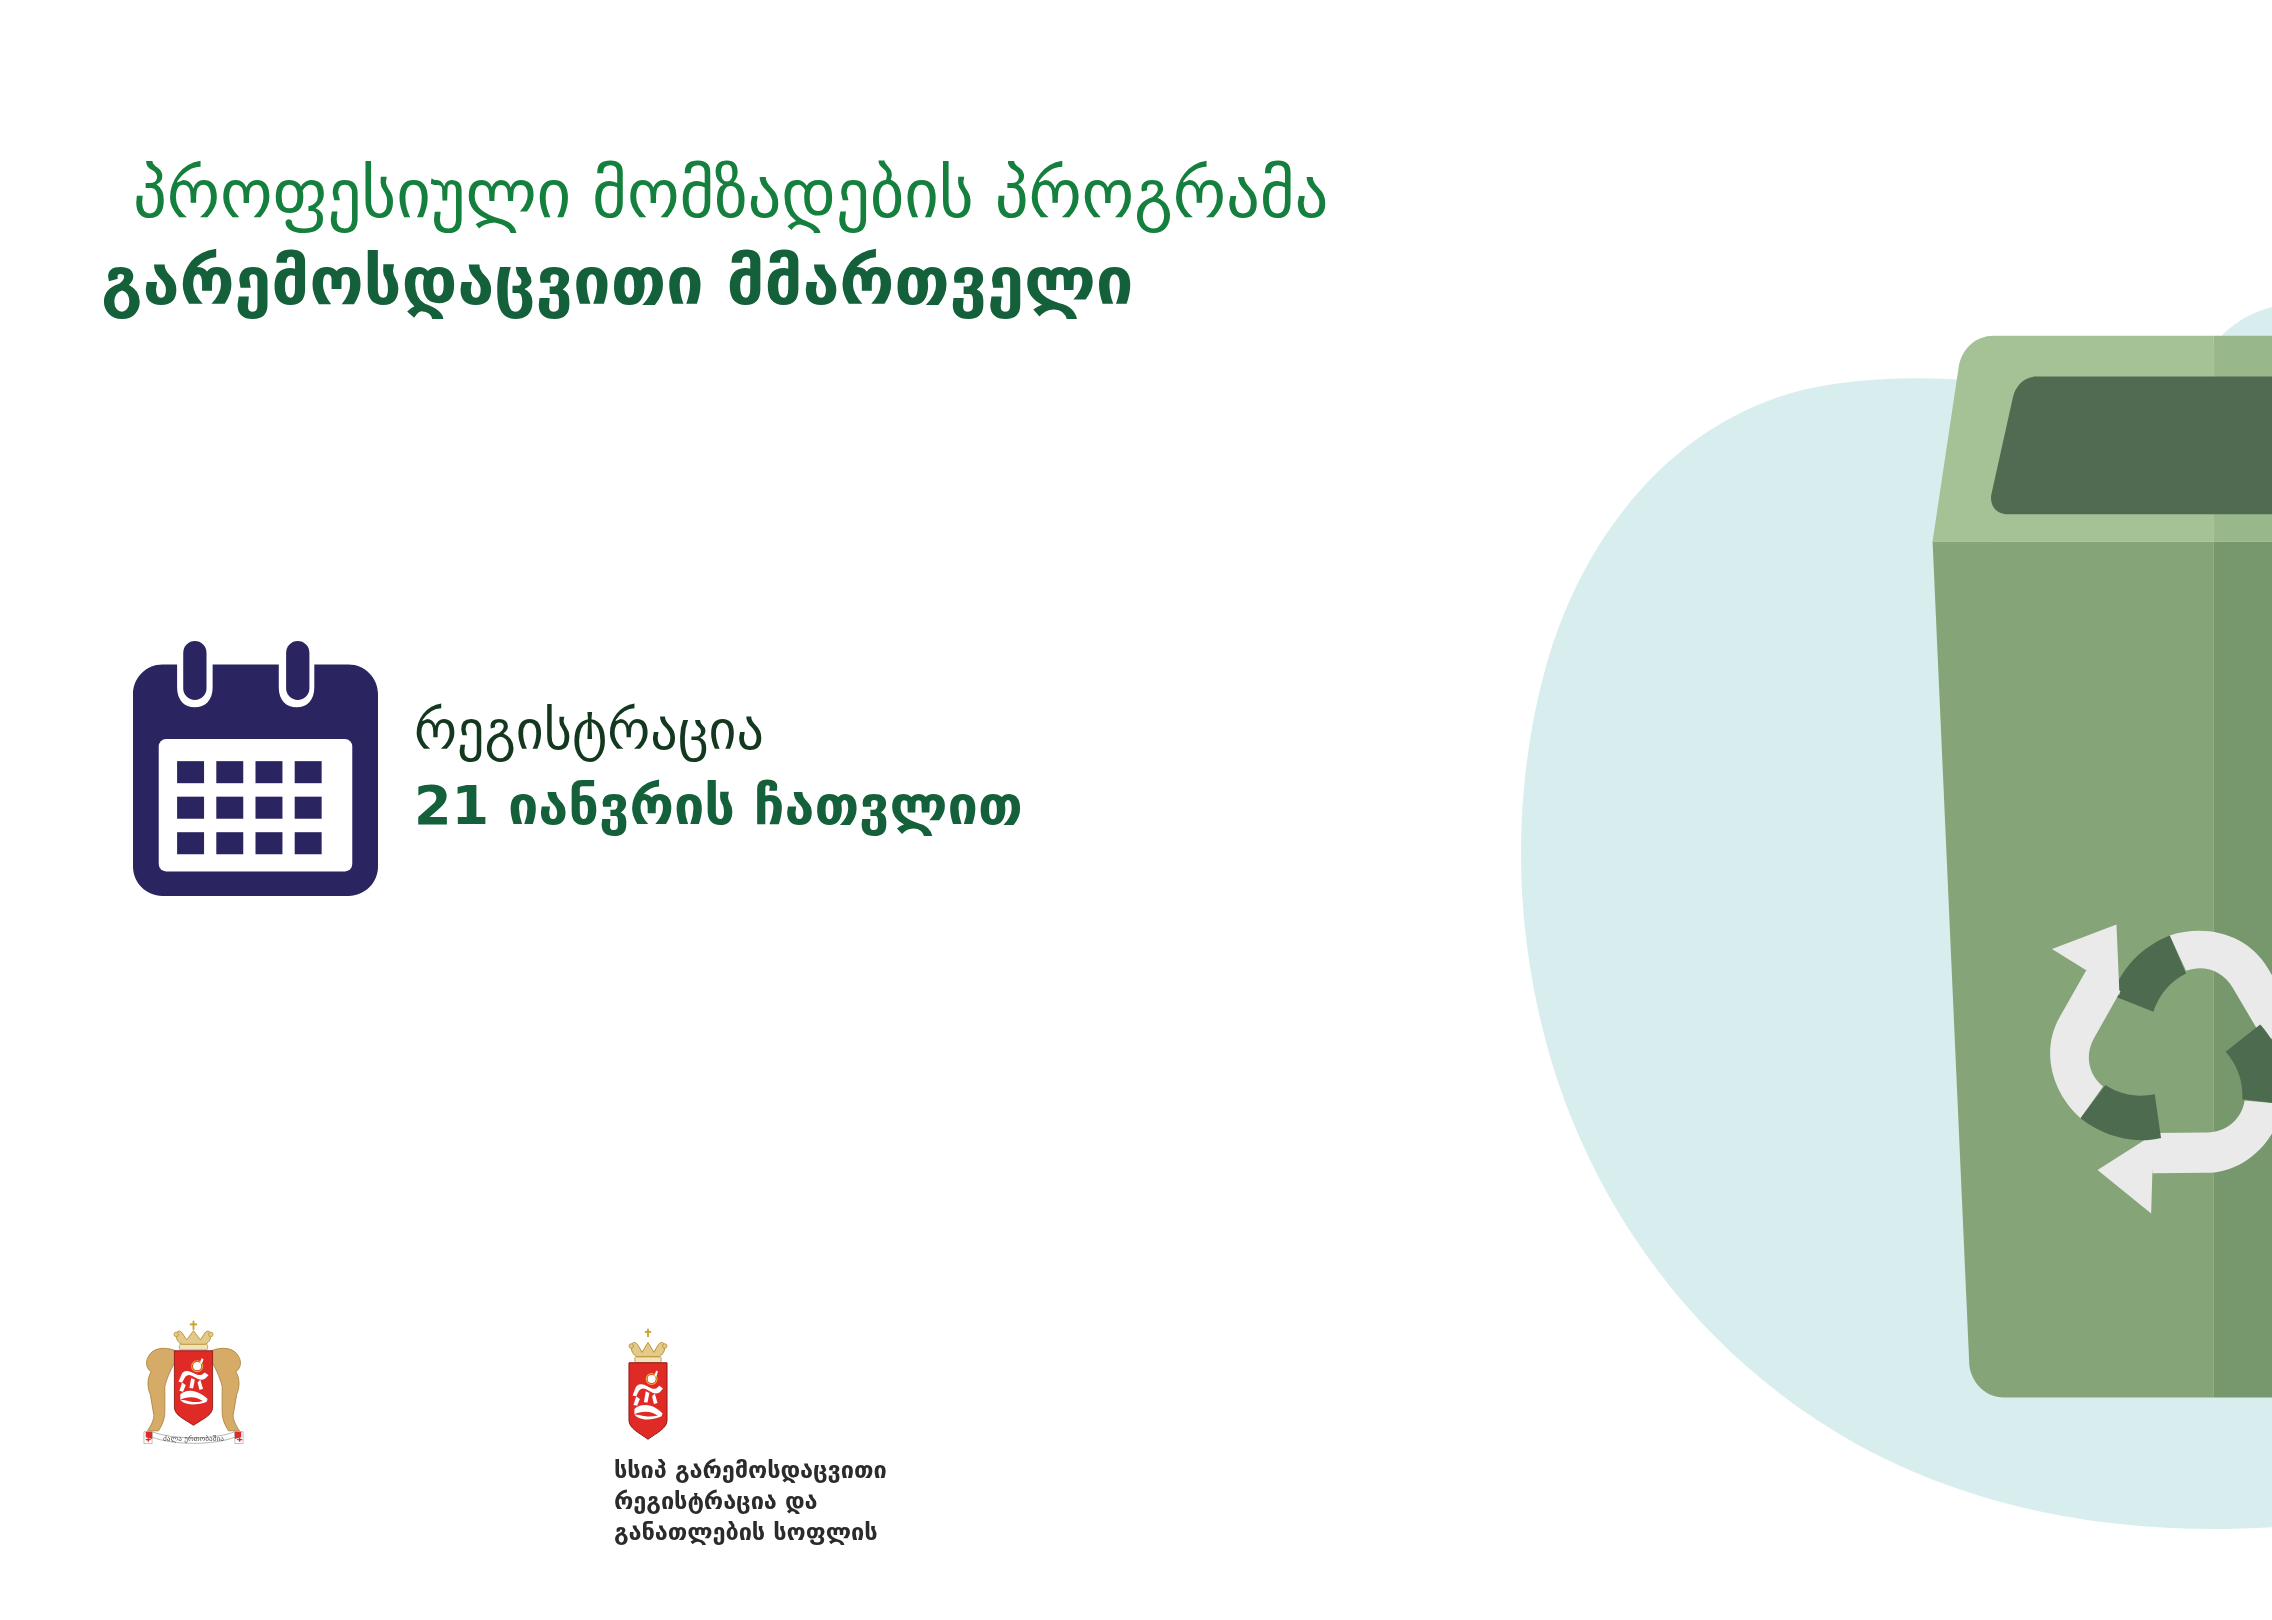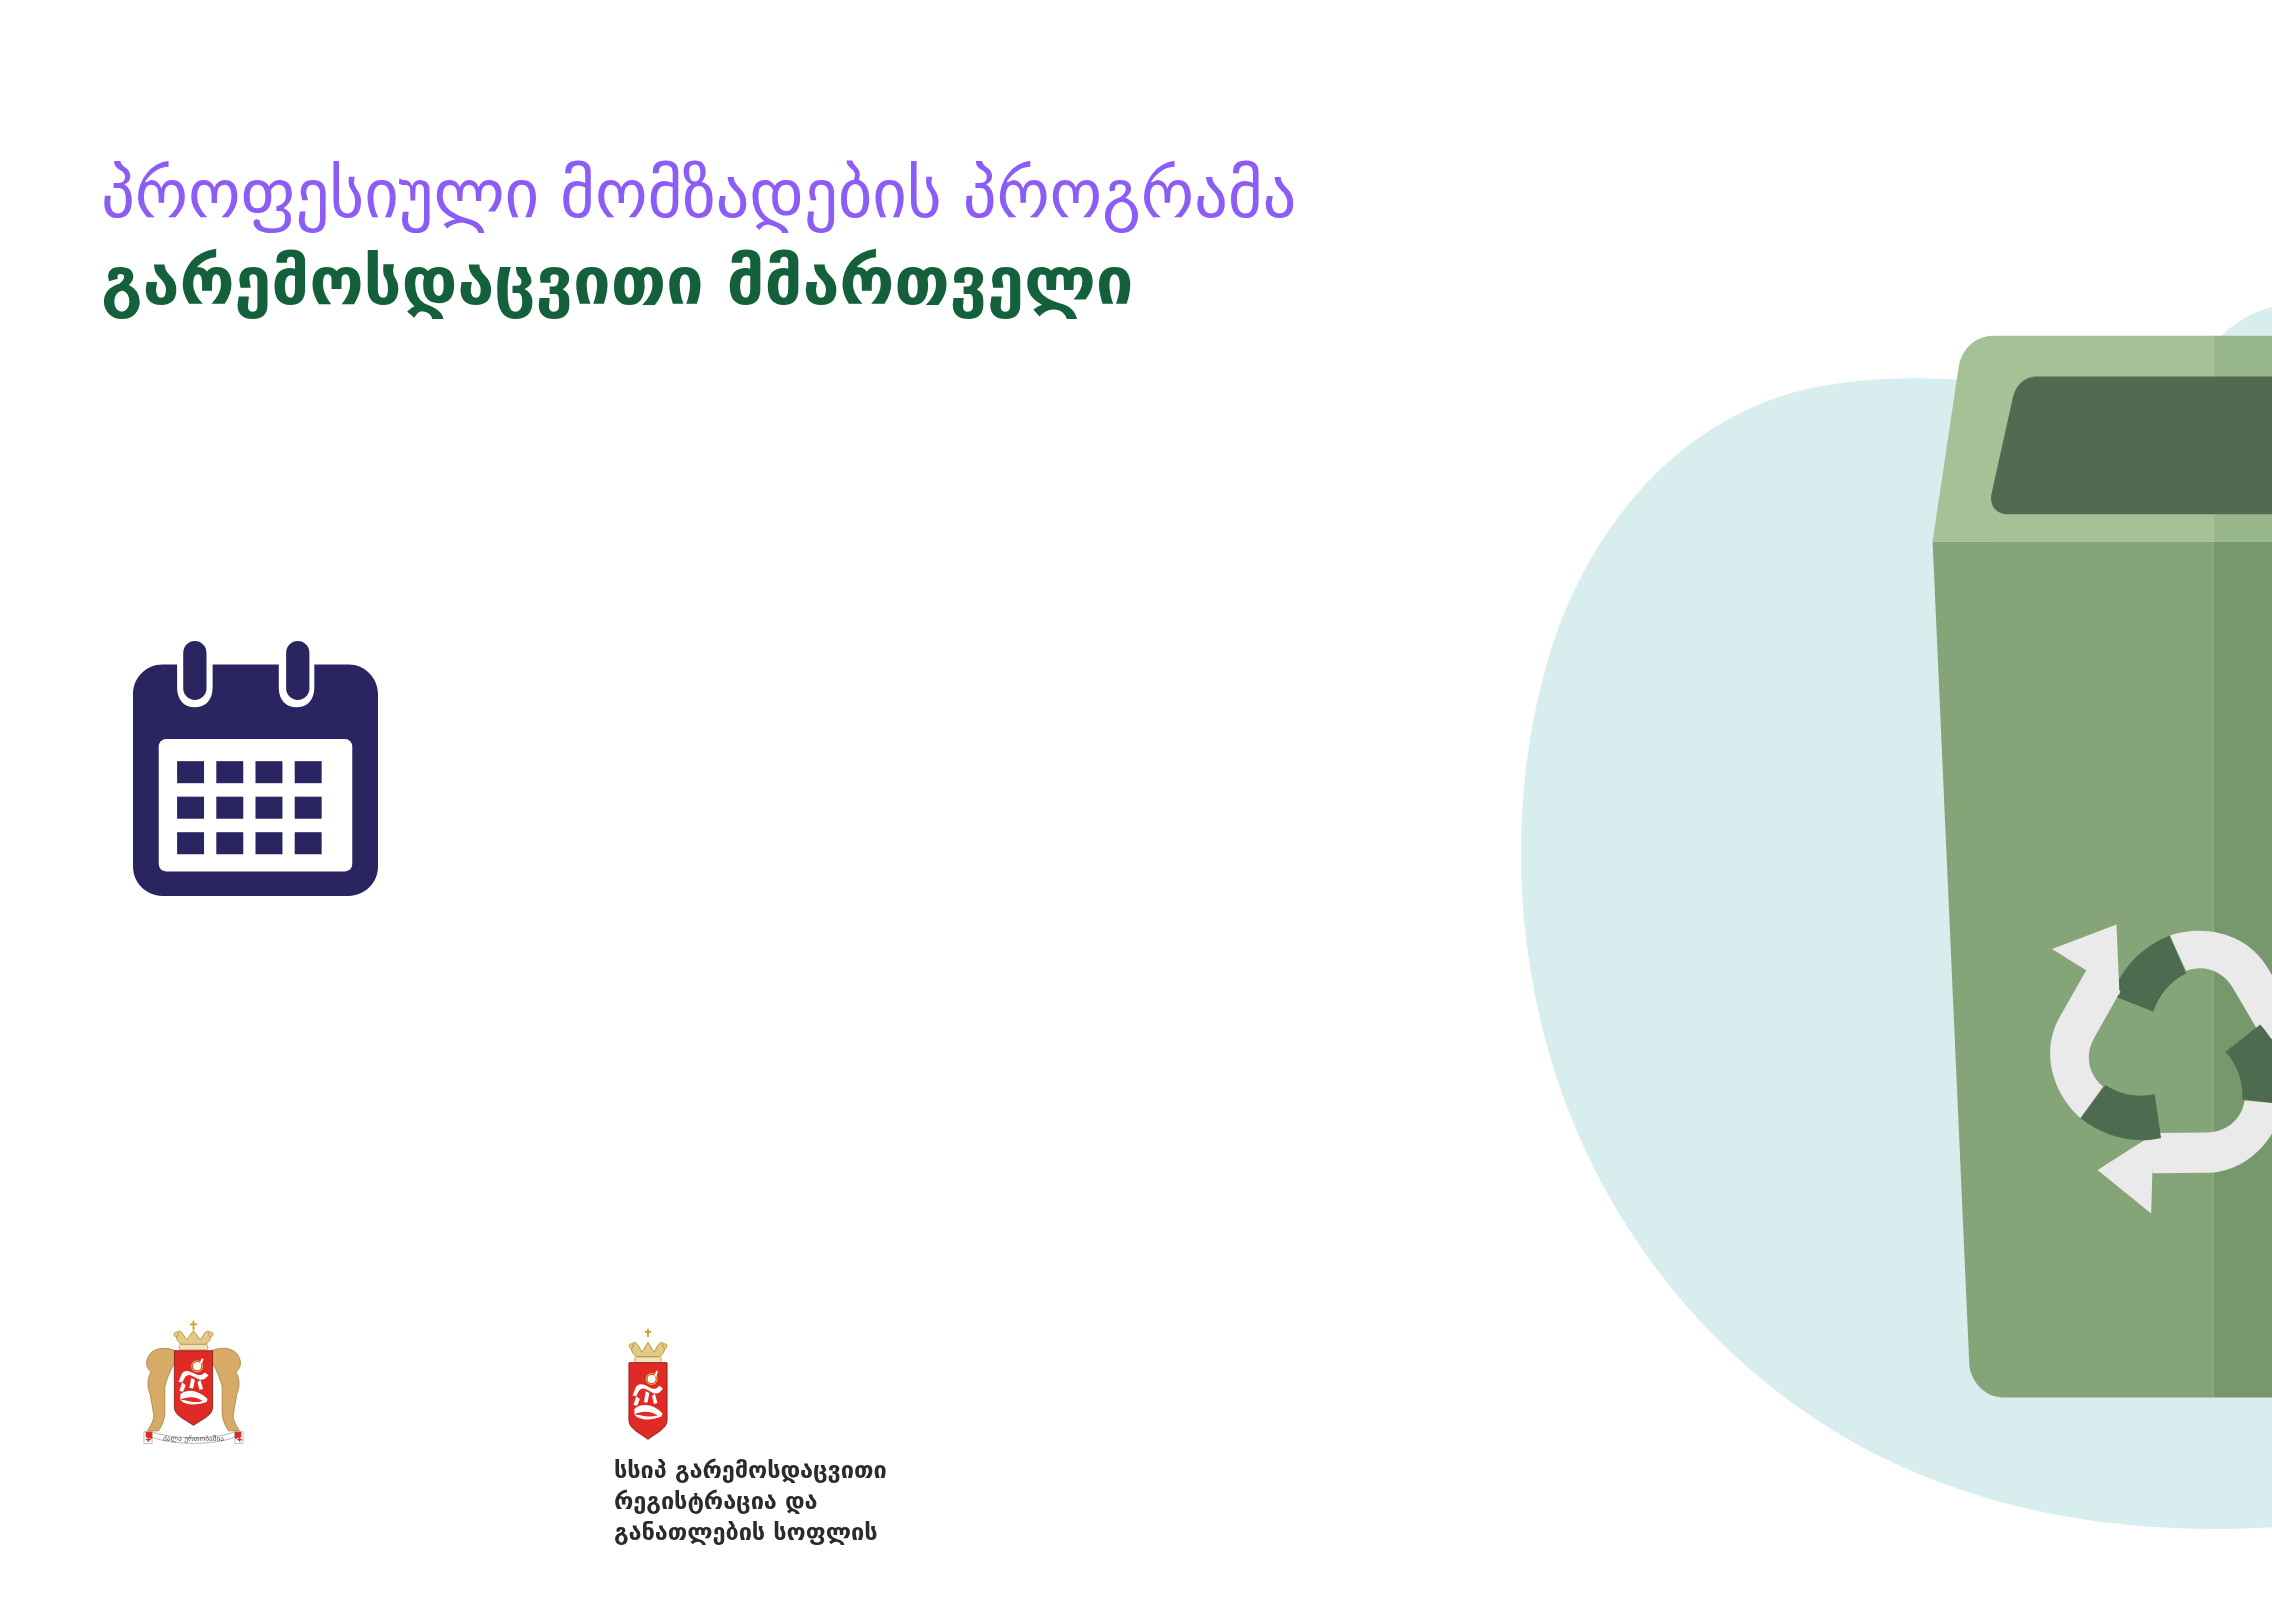--- a/index.html
+++ b/index.html
@@ -38,23 +38,24 @@
   .headline {
     position: absolute;
     left: 101px;
     top: 150px;
     width: 1818px;
   }
   .headline-line1 {
     font-size: 67px;
     font-weight: 400;
     line-height: 1.32;
-    color: #8b5cf6;
+    color: #15803d;
     letter-spacing: -0.2px;
     white-space: nowrap;
+    margin-left: 32px;
   }
   .headline-line2 {
     font-size: 67px;
     font-weight: 700;
     line-height: 1.30;
     color: #14603a;
     letter-spacing: -0.2px;
     white-space: nowrap;
     margin-top: 0;
   }
@@ -245,20 +246,24 @@
           <rect x="66" y="63.5" width="11" height="9"></rect>
 
           <rect x="18" y="78" width="11" height="9"></rect>
           <rect x="34" y="78" width="11" height="9"></rect>
           <rect x="50" y="78" width="11" height="9"></rect>
           <rect x="66" y="78" width="11" height="9"></rect>
         </g>
       </svg>
     </div>
 
+    <div class="reg-text">
+      <div class="reg-label">რეგისტრაცია</div>
+      <div class="reg-date">21 იანვრის ჩათვლით</div>
+    </div>
   </div>
 
   <div class="footer">
 
     <div class="logo-block ministry">
       <svg class="logo-emblem ministry-emblem" viewBox="0 0 270 310" xmlns="http://www.w3.org/2000/svg" aria-hidden="true">
 
         <g>
           <rect x="133" y="6" width="4" height="20" fill="#c9a227"></rect>
           <rect x="127" y="12" width="16" height="4" fill="#c9a227"></rect>

